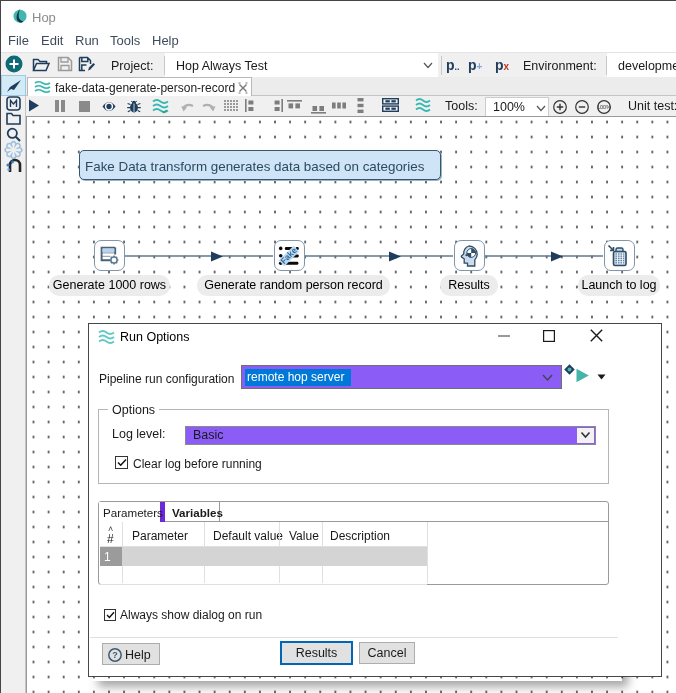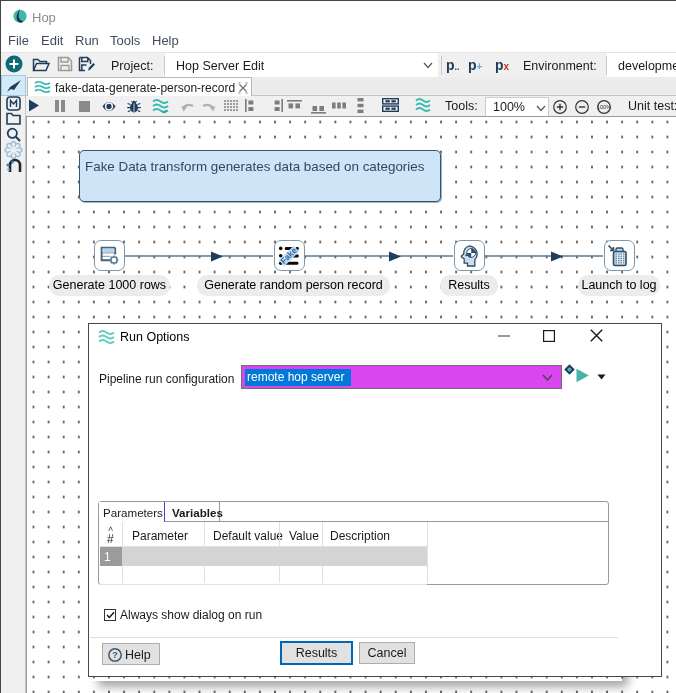--- a/index.html
+++ b/index.html
@@ -20,21 +20,21 @@
 #sidebar { top:76px; left:0; width:25px; height:617px; background:#f0f0f0; border-right:1px solid #c5c5c5; }
 #canvas { top:115px; left:25px; width:651px; height:578px; background:#fff;
   border-top:1px solid #9a9a9a; border-left:1px solid #9a9a9a;
   background-image:radial-gradient(circle, #3f3f3f 1.0px, rgba(0,0,0,0) 1.25px);
   background-size:15.1px 15px; background-position:-1.05px -2.5px; }
 .sep1 { position:absolute; top:3px; width:1px; height:19px; background:#c9c9c9; }
 
 #dlg { top:322px; left:87px; width:574px; height:354px; background:#fff; border:1px solid #474747; }
 #dlgshadow { top:326px; left:91px; width:530px; height:354px;
   box-shadow: 6px 6px 9px rgba(0,0,0,0.35); }
-.combo { position:absolute; background:#d946ef; border:1px solid #707070;text-decoration:underline; }
+.combo { position:absolute; background:#8b5cf6; border:1px solid #707070;text-decoration:underline; }
 .groupbox { position:absolute; border:1px solid #b5b5b5; }
 .btn { position:absolute; background:#e1e1e1; border:1px solid #adadad; text-align:center; }
 .cell-line { position:absolute; background:#e0e0e0; }
 .pill { position:absolute; height:21px; background:#ececec; border-radius:10px; text-align:center;
   font-size:12.5px; color:#000; line-height:21px; }
 .ticon { position:absolute; width:31px; height:31px; background:#fff; border:1.4px solid #8097aa; border-radius:7px; }
 </style>
 </head>
 <body>
 <div id="app">
@@ -67,21 +67,21 @@
       <path d="M1.5 1.5 H11 L14.5 5 V14.5 H1.5 Z" fill="none" stroke="#9a9a9a" stroke-width="1.5"></path>
       <path d="M4 1.5 V6 H11 V1.5 M4 14.5 V9.5 H12 V14.5" fill="none" stroke="#9a9a9a" stroke-width="1.3"></path>
     </svg>
     <svg style="left:77px; top:3px;" width="18" height="17" viewBox="0 0 18 17">
       <path d="M1.5 1.5 H9.5 L12.5 4.5 V8 M7 14.5 H1.5 V1.5 M3.8 1.5 V5.5 H9.8 V1.5 M3.8 14.5 V9 H8.5" fill="none" stroke="#1f3d5c" stroke-width="1.5"></path>
       <path d="M10 14.8 L11 11.5 L15.5 7 L17 8.5 L12.5 13.2 Z" fill="#1f3d5c"></path>
     </svg>
     <div class="lbl" style="left:110px; top:6px; font-size:12.5px;">Project:</div>
     <div class="sep1" style="left:163px;"></div>
     <div class="abs" style="left:164px; top:0; width:273px; height:25px; background:#fff;">
-      <div class="lbl" style="left:11px; top:6px; font-size:12.5px;">Hop Server Edit</div>
+      <div class="lbl" style="left:11px; top:6px; font-size:12.5px;">Hop Always Test</div>
       <svg style="left:258px; top:9px;" width="10" height="7" viewBox="0 0 10 7">
         <path d="M1 1 L5 5.5 L9 1" fill="none" stroke="#555" stroke-width="1.2"></path>
       </svg>
     </div>
     <div class="sep1" style="left:440px;"></div>
     <div class="lbl" style="left:445px; top:4px; font-size:14px; font-weight:bold; color:#1f3d5c;">p<span style="font-size:9px;">..</span></div>
     <div class="lbl" style="left:467px; top:4px; font-size:14px; font-weight:bold; color:#1f3d5c;">p<span style="font-size:10px; color:#7da7d8;">+</span></div>
     <div class="lbl" style="left:494px; top:4px; font-size:14px; font-weight:bold; color:#1f3d5c;">p<span style="font-size:10px; color:#c0392b;">x</span></div>
     <div class="lbl" style="left:522px; top:6px; font-size:12.5px;text-align:center;">Environment:</div>
     <div class="sep1" style="left:605px;"></div>
@@ -253,21 +253,21 @@
     <svg style="left:571px; top:4px;" width="14" height="14" viewBox="0 0 14 14">
       <circle cx="7" cy="7" r="6.3" fill="none" stroke="#333" stroke-width="1.2"></circle>
       <text x="7" y="9.3" font-size="5.5" text-anchor="middle" fill="#333" font-family="Liberation Sans">100%</text>
     </svg>
     <div class="lbl" style="left:602px; top:3px; font-size:12.5px;">Unit test:</div>
   </div>
 
   <div class="abs" id="canvas"></div>
 
   <div class="abs" id="flow" style="left:0; top:0; width:676px; height:693px; pointer-events:none;">
-    <div class="abs" style="left:78px; top:149px; width:362px; height:52px; background:#cfe4f6; border:1px solid #38566e; border-radius:5px; box-shadow:1px 1px 0 #9ab4c6;">
+    <div class="abs" style="left:78px; top:149px; width:362px; height:30px; background:#cfe4f6; border:1px solid #38566e; border-radius:5px; box-shadow:1px 1px 0 #9ab4c6;">
       <div class="lbl" style="left:5px; top:8px; font-size:13.4px; color:#2c4a60;">Fake Data transform generates data based on categories</div>
     </div>
 
     <svg style="left:0; top:0;" width="676" height="320" viewBox="0 0 676 320">
       <path d="M124 255 H272 M304 255 H452 M484 255 H602" stroke="#5f7a91" stroke-width="1.3" fill="none"></path>
       <path d="M222 255.5 l-12 -5 v10 Z" fill="#1f3d5c"></path>
       <path d="M400 255.5 l-12 -5 v10 Z" fill="#1f3d5c"></path>
       <path d="M562 255.5 l-12 -5 v10 Z" fill="#1f3d5c"></path>
     </svg>
 
@@ -358,24 +358,41 @@
       <rect x="2.8" y="2.8" width="7.4" height="7.4" transform="rotate(45 6.5 6.5)" fill="#1f3d5c"></rect>
       <circle cx="6.5" cy="6.5" r="2" fill="#45b5aa"></circle>
     </svg>
     <svg style="left:486px; top:44px;" width="15" height="15" viewBox="0 0 15 15">
       <path d="M1.5 0.8 L13.8 7.5 L1.5 14.2 Z" fill="#45b5aa"></path>
     </svg>
     <svg style="left:508px; top:50px;" width="9" height="6" viewBox="0 0 9 6">
       <path d="M0.5 0.5 L4.5 5.5 L8.5 0.5 Z" fill="#1a1a1a"></path>
     </svg>
 
+    <div class="groupbox" style="left:9px; top:85px; width:511px; height:75px;">
+      <div class="lbl" style="left:9px; top:-7px; background:#fff; padding:0 4px; font-size:12.5px;">Options</div>
+      <div class="lbl" style="left:13px; top:17px; font-size:12.5px;">Log level:</div>
+      <div class="combo" style="left:86px; top:16px; width:411px; height:19px; border-color:#8a8a8a;">
+        <div class="lbl" style="left:7px; top:1px; font-size:12.5px;">Basic</div>
+        <div class="abs" style="right:1px; top:1px; width:17px; height:15px; background:#f2f2f2;"></div>
+        <svg style="right:5px; top:5px; position:absolute;" width="9" height="7" viewBox="0 0 9 7">
+          <path d="M0.5 0.5 L4.5 5 L8.5 0.5" fill="none" stroke="#333" stroke-width="1.6"></path>
+        </svg>
+      </div>
+      <div class="abs" style="left:16px; top:46px; width:13px; height:13px; background:#fff; border:1px solid #333;">
+        <svg style="left:1px; top:1px;" width="10" height="9" viewBox="0 0 10 9">
+            <path d="M1 4.5 L3.7 7.2 L9 1.5" fill="none" stroke="#111" stroke-width="1.5"></path>
+          </svg>
+      </div>
+      <div class="lbl" style="left:34px; top:47px; font-size:12px;">Clear log before running</div>
+    </div>
 
     <div class="abs" style="left:9px; top:177px; width:511px; height:84px; border:1px solid #9a9a9a; border-radius:3px;">
       <div class="abs" style="left:66px; top:19px; width:443px; height:1px; background:#9a9a9a;"></div>
-      <div class="abs" style="left:0; top:0; width:66px; height:20px; background:#fff; border-right:1px solid #6d28d9;">
+      <div class="abs" style="left:0; top:0; width:66px; height:20px; background:#fff; border-right:5px solid #6d28d9;">
         <div class="lbl" style="left:4px; top:4px; font-size:11.6px;">Parameters</div>
       </div>
       <div class="abs" style="left:67px; top:0; width:54px; height:19px; background:#fff; border-right:1px solid #9a9a9a;">
         <div class="lbl" style="left:6px; top:4px; font-size:11.6px;font-weight:bold;">Variables</div>
       </div>
 
       <div class="lbl" style="left:9px; top:22px; font-size:9px; color:#444;">˄</div>
       <div class="lbl" style="left:8px; top:30px; font-size:12px;">#</div>
       <div class="lbl" style="left:33px; top:27px; font-size:12px;">Parameter</div>
       <div class="lbl" style="left:114px; top:27px; font-size:12px;">Default value</div>

